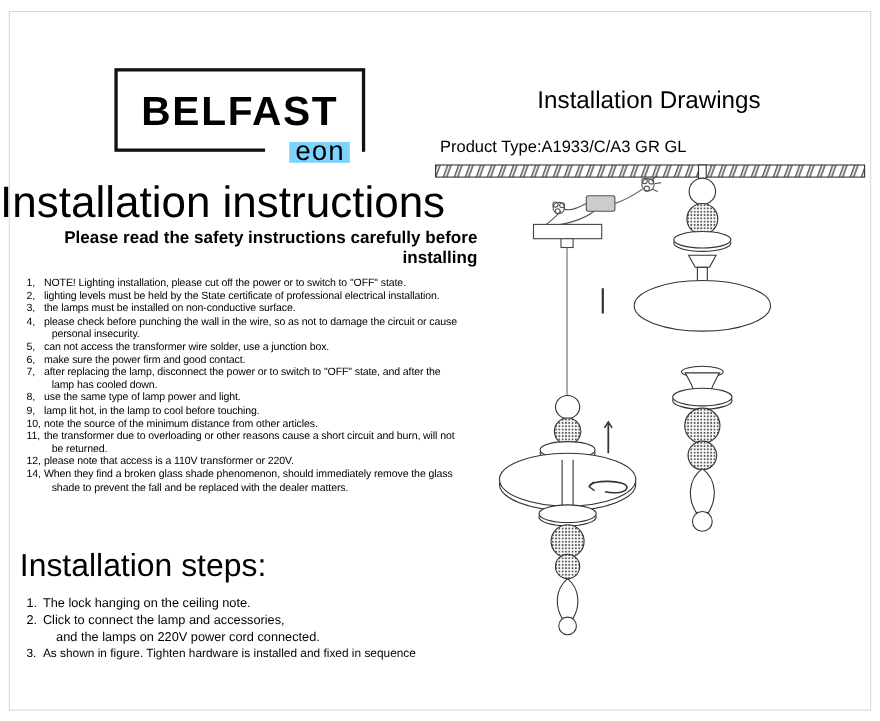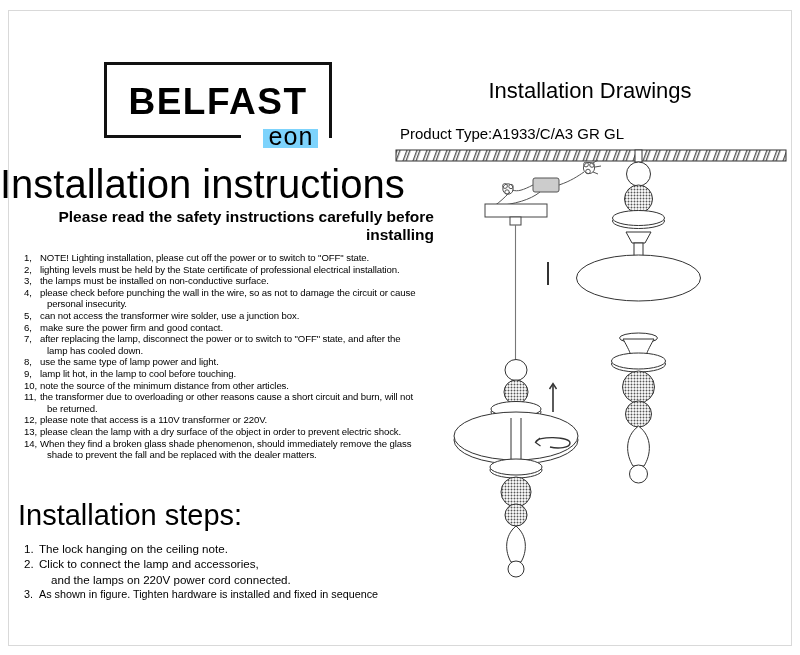--- a/index.html
+++ b/index.html
@@ -113,24 +113,20 @@
         </div>
         <div class="note">
           <span class="num">11,</span>
           <span class="txt">the transformer due to overloading or other reasons cause a short circuit and burn, will not<span class="cont">be returned.</span></span>
         </div>
         <div class="note">
           <span class="num">12,</span>
           <span class="txt">please note that access is a 110V transformer or 220V.</span>
         </div>
         <div class="note">
-          <span class="num">13,</span>
-          <span class="txt">please clean the lamp with a dry surface of the object in order to prevent electric shock.</span>
-        </div>
-        <div class="note">
           <span class="num">14,</span>
           <span class="txt">When they find a broken glass shade phenomenon, should immediately remove the glass<span class="cont">shade to prevent the fall and be replaced with the dealer matters.</span></span>
         </div>
       </div>
 
     <div id="steps-title">Installation steps:</div>
     <div id="steps">
         <div class="step">
           <span class="num">1.</span>
           <span class="txt">The lock hanging on the ceiling note.</span>

